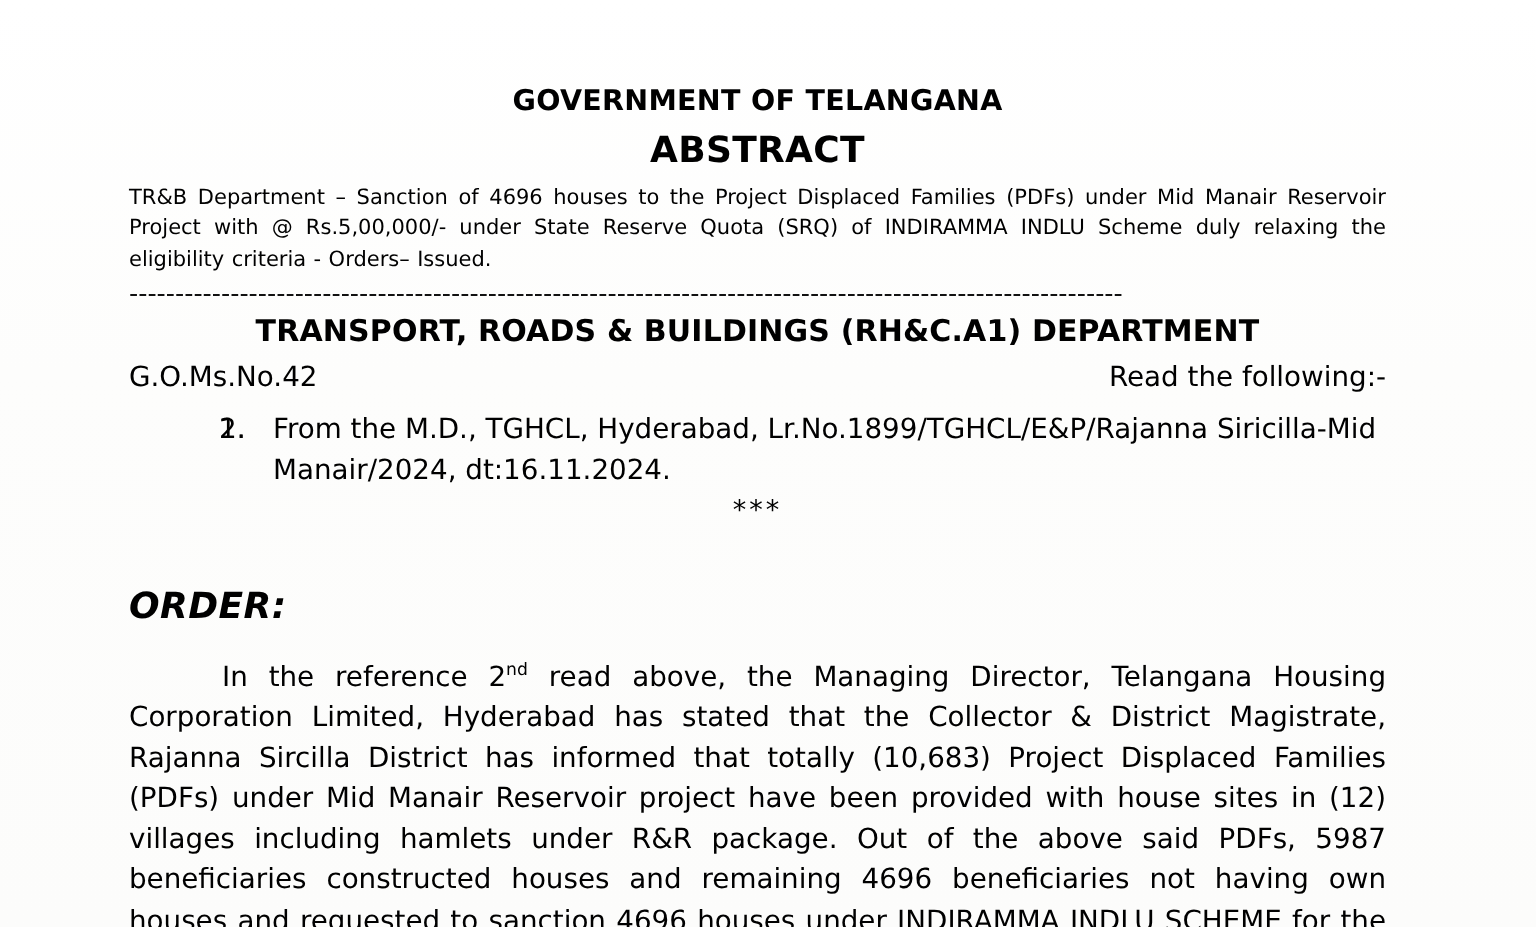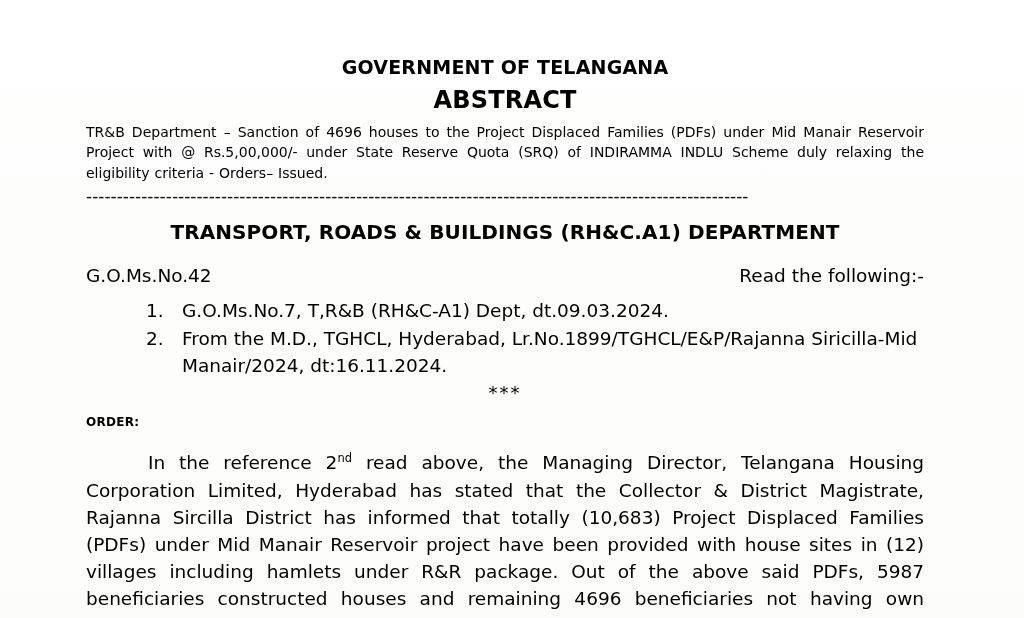--- a/index.html
+++ b/index.html
@@ -77,30 +77,30 @@
     line-height: 14px;
     letter-spacing: 0px;
     white-space: nowrap;
     color: #111;
   }
 
   .dept-heading {
     text-align: center;
     font-weight: bold;
     font-size: 20px;
-    margin-top: 16px;
+    margin-top: 4px;
     letter-spacing: 0.1px;
     line-height: 1.3;
   }
 
   .go-row {
     display: flex;
     justify-content: space-between;
     align-items: flex-start;
-    margin-top: 18px;
+    margin-top: 6px;
     font-size: 18.5px;
     line-height: 1.45;
   }
   .go-number {
     white-space: nowrap;
   }
   .date-block {
     text-align: right;
     white-space: nowrap;
   }
@@ -130,23 +130,24 @@
   .asterisks {
     text-align: center;
     font-size: 18px;
     letter-spacing: 2px;
     margin-top: 2px;
     line-height: 1.2;
   }
 
   .order-label {
     font-weight: bold;
-    font-size: 12px;
-    margin-top: 12px;
+    font-size: 24px;
+    margin-top: 38px;
     letter-spacing: 0.3px;
+    font-style: italic;
   }
 
   .order-body {
     text-align: justify;
     text-justify: inter-word;
     font-size: 18.5px;
     line-height: 1.47;
     margin-top: 20px;
     text-indent: 62px;
     word-spacing: 0.4px;
@@ -179,21 +180,20 @@
     <div class="go-row">
       <div class="go-number">G.O.Ms.No.42</div>
       <div class="date-block">
         <div>Read the following:-</div>
       </div>
     </div>
 
     <ul class="ref-list">
       <li>
         <span class="ref-marker">1.</span>
-        <span>G.O.Ms.No.7, T,R&amp;B (RH&amp;C-A1) Dept, dt.09.03.2024.</span>
       </li>
       <li>
         <span class="ref-marker">2.</span>
         <span>From the M.D., TGHCL, Hyderabad, Lr.No.1899/TGHCL/E&amp;P/Rajanna Siricilla-Mid Manair/2024, dt:16.11.2024.</span>
       </li>
     </ul>
 
     <div class="asterisks">***</div>
 
     <div class="order-label">ORDER:</div>

